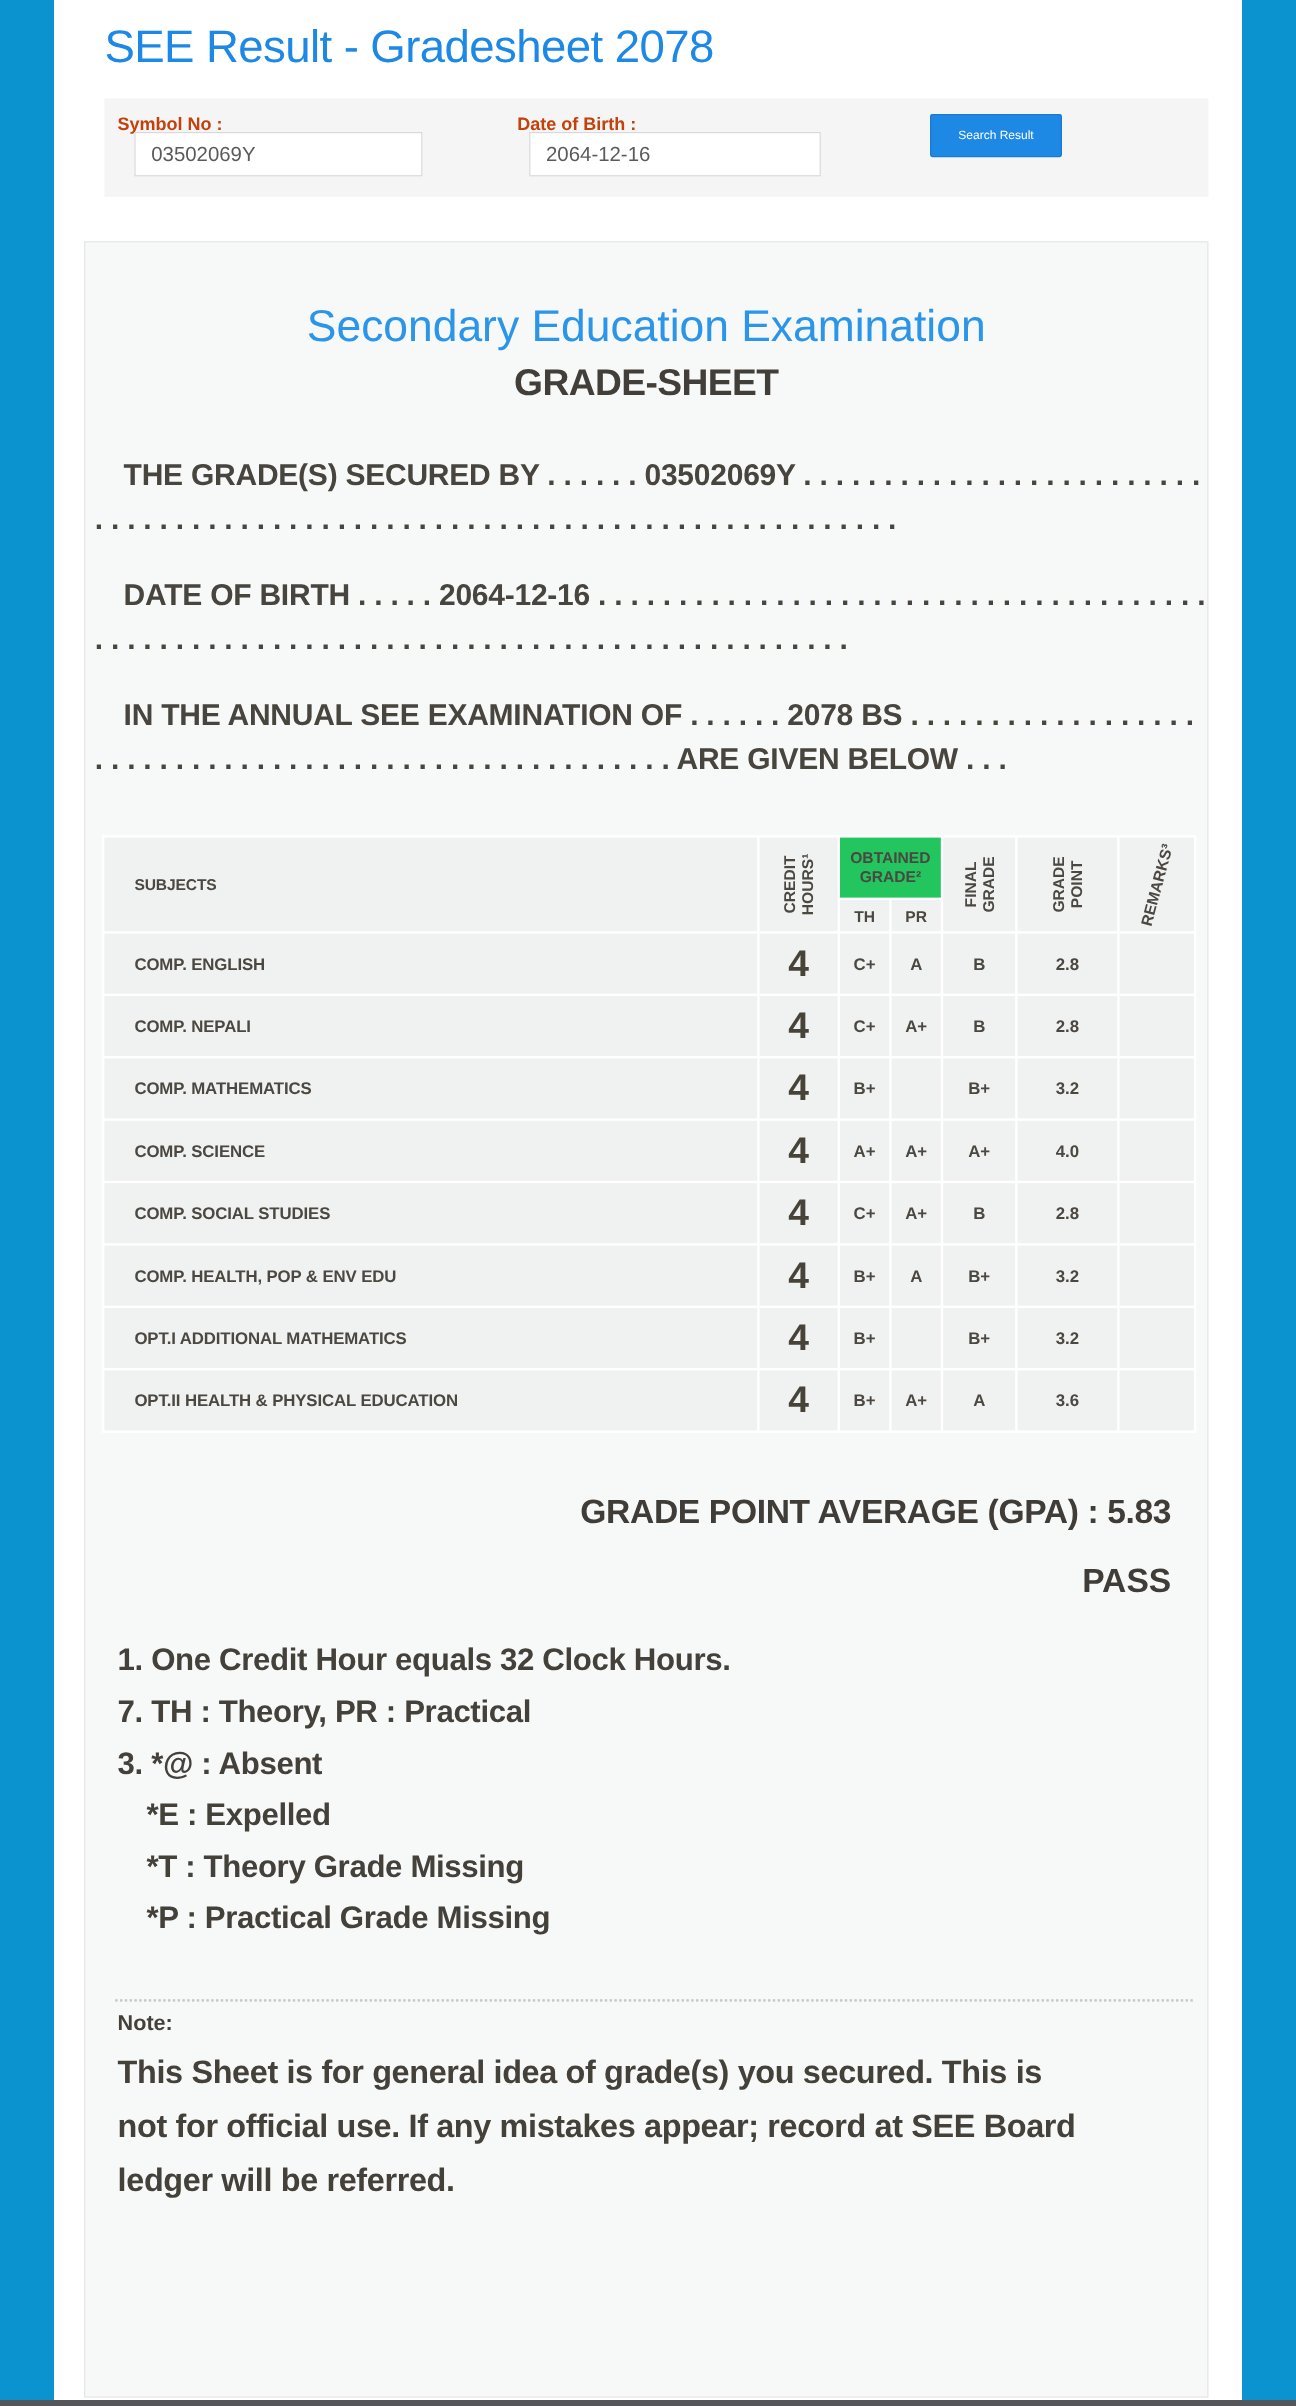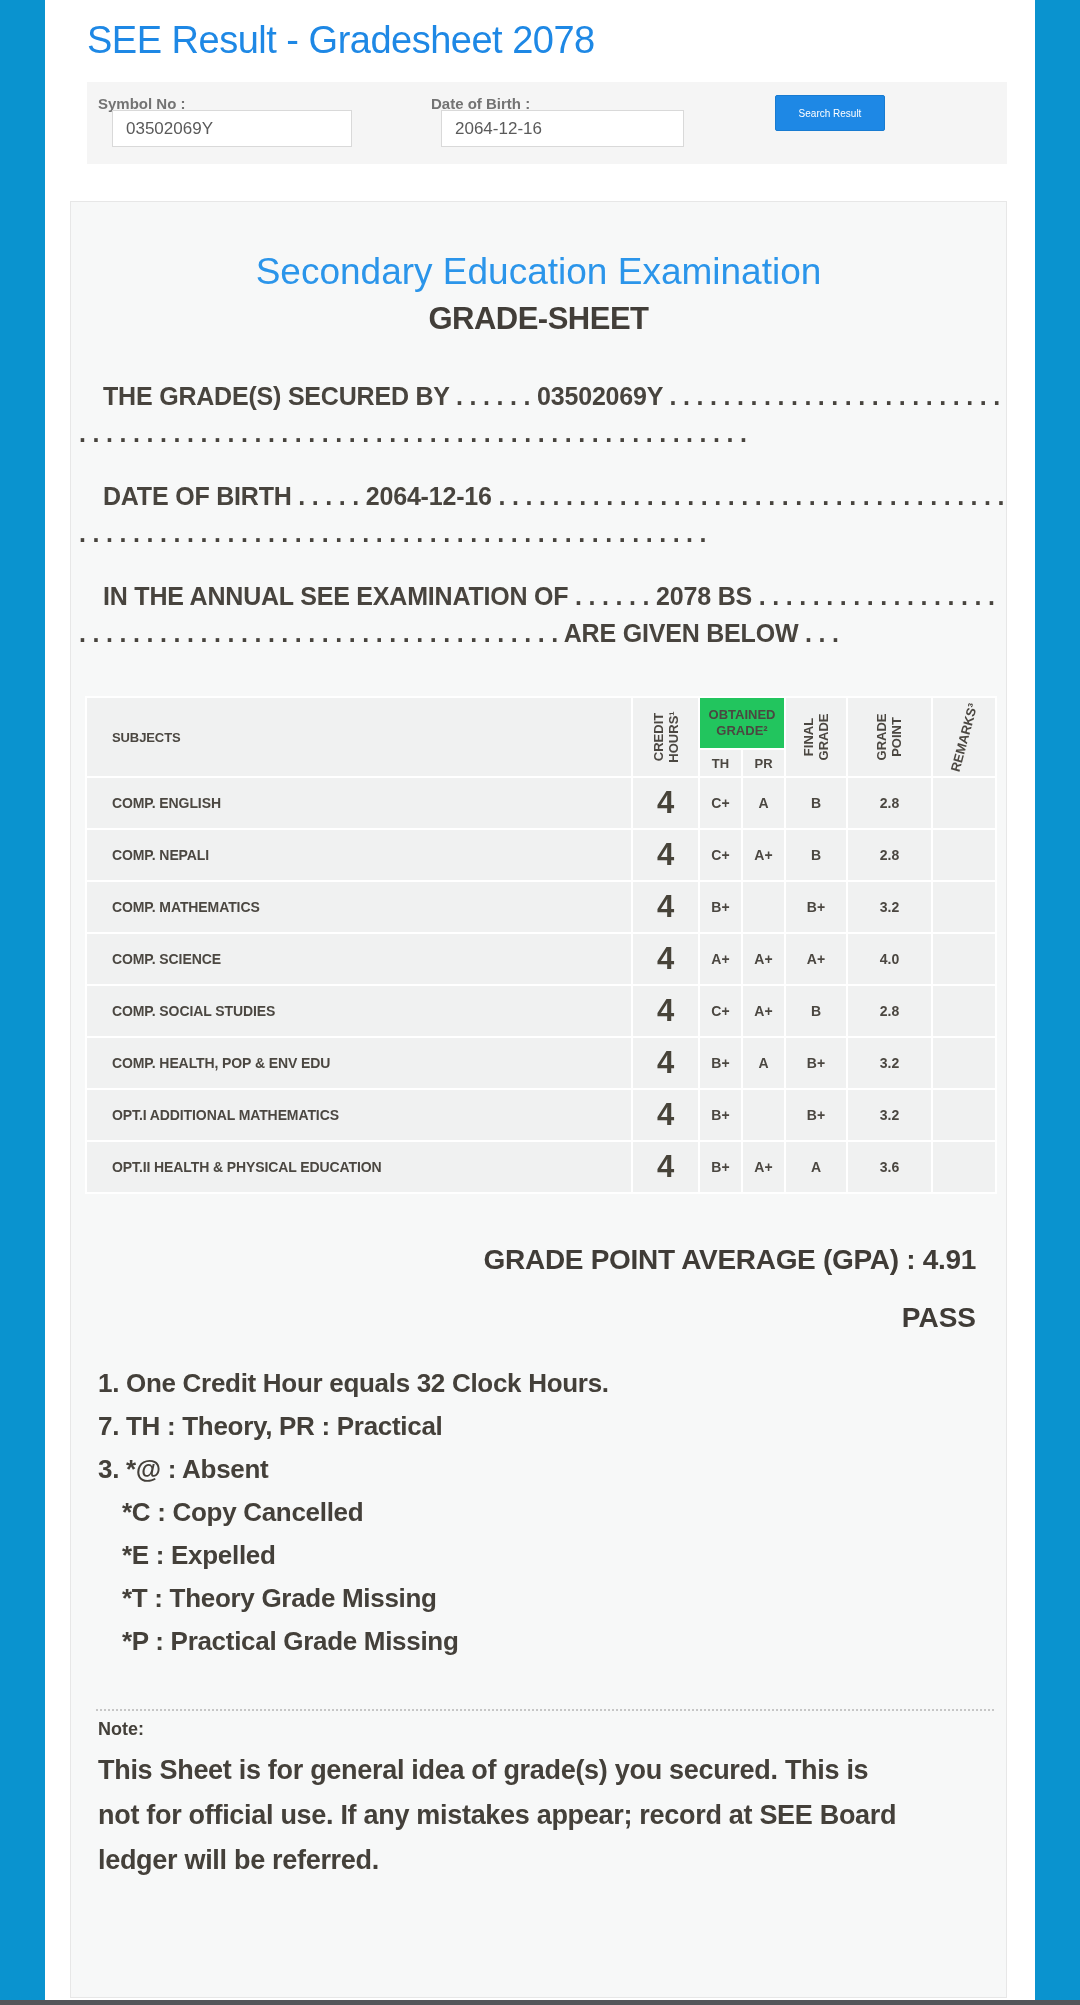--- a/index.html
+++ b/index.html
@@ -8,21 +8,21 @@
   .side-bar{position:absolute;top:0;bottom:5px;width:45px;background:#0a93cf;}
   .side-bar.left{left:0;}
   .side-bar.right{left:1035px;}
   .bottom-bar{position:absolute;left:0;bottom:0;width:1080px;height:5px;background:#55565a;}
   .content{position:absolute;left:45px;top:0;width:990px;}
 
   .page-title{margin:16px 0 0 42px;font-size:38px;line-height:48px;font-weight:400;color:#1e88e5;letter-spacing:-0.5px;}
 
   
   .form-bar{position:relative;margin:18px 0 0 42px;width:920px;height:82px;background:#f5f5f5;}
-  .form-label{position:absolute;top:13px;font-size:15px;font-weight:bold;color:#737373;}
+  .form-label{position:absolute;top:13px;font-size:15px;font-weight:bold;color:#c2410c;}
   .lbl-symbol{left:11px;}
   .lbl-dob{left:344px;}
   .form-input{position:absolute;top:28px;height:37px;background:#ffffff;border:1px solid #d9d9d9;box-sizing:border-box;
     font-family:"Liberation Sans",sans-serif;font-size:17px;color:#5a5a5a;padding:0 0 0 13px;outline:none;}
   .inp-symbol{left:25px;width:240px;}
   .inp-dob{left:354px;width:243px;}
   .search-btn{position:absolute;left:688px;top:13px;width:110px;height:36px;background:#1e88e5;color:#ffffff;
     border:1px solid #187bd1;font-family:"Liberation Sans",sans-serif;font-size:10px;border-radius:2px;cursor:pointer;}
 
   
@@ -200,28 +200,27 @@
           <div class="cell c-sub">OPT.II HEALTH &amp; PHYSICAL EDUCATION</div>
           <div class="cell c-cr">4</div>
           <div class="cell c-th">B+</div>
           <div class="cell c-pr">A+</div>
           <div class="cell c-fin">A</div>
           <div class="cell c-gp">3.6</div>
           <div class="cell c-rem"></div>
         </div>
       </div>
 
-      <div class="gpa-line">GRADE POINT AVERAGE (GPA) : 4.91</div>
+      <div class="gpa-line">GRADE POINT AVERAGE (GPA) : 5.83</div>
       <div class="result-line">PASS</div>
 
       <div class="footnotes">
         <div class="footnote">1. One Credit Hour equals 32 Clock Hours.</div>
         <div class="footnote">7. TH : Theory, PR : Practical</div>
         <div class="footnote">3. *@ : Absent</div>
-        <div class="footnote indent">*C : Copy Cancelled</div>
         <div class="footnote indent">*E : Expelled</div>
         <div class="footnote indent">*T : Theory Grade Missing</div>
         <div class="footnote indent">*P : Practical Grade Missing</div>
       </div>
 
       <hr class="note-sep">
       <div class="note-heading">Note:</div>
       <div class="note-body">
         <div>This Sheet is for general idea of grade(s) you secured. This is</div>
         <div>not for official use. If any mistakes appear; record at SEE Board</div>

